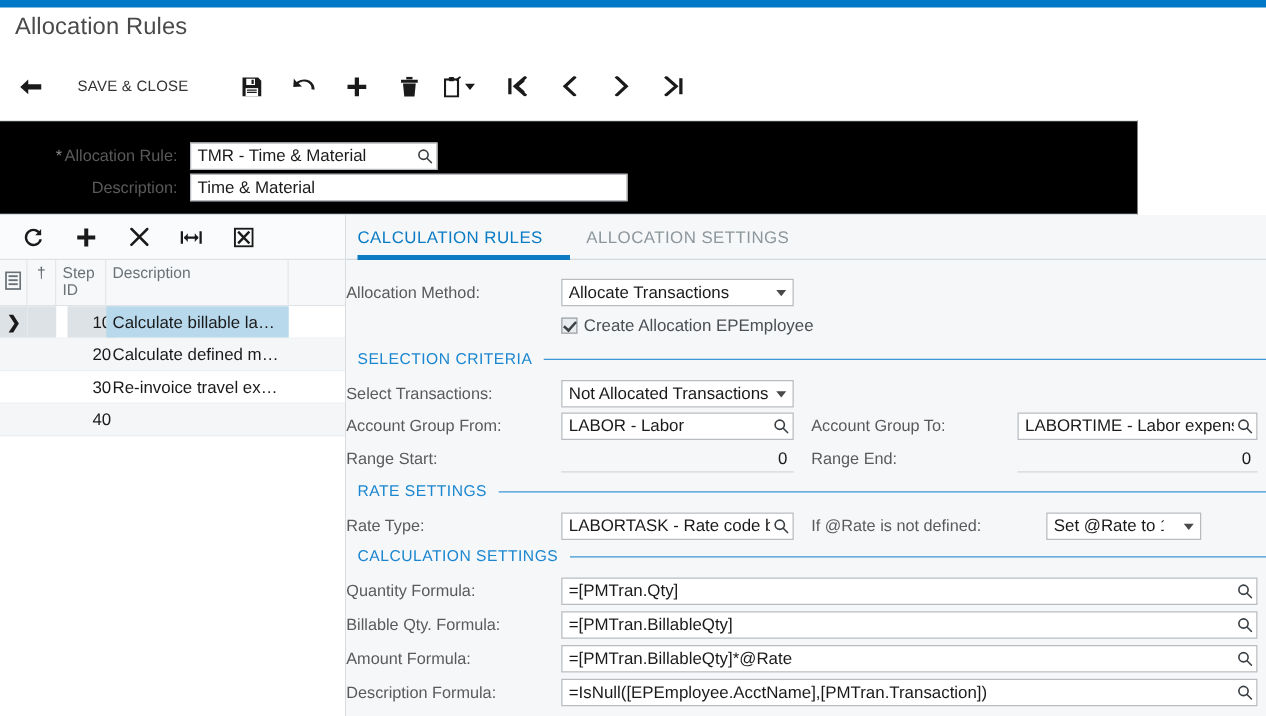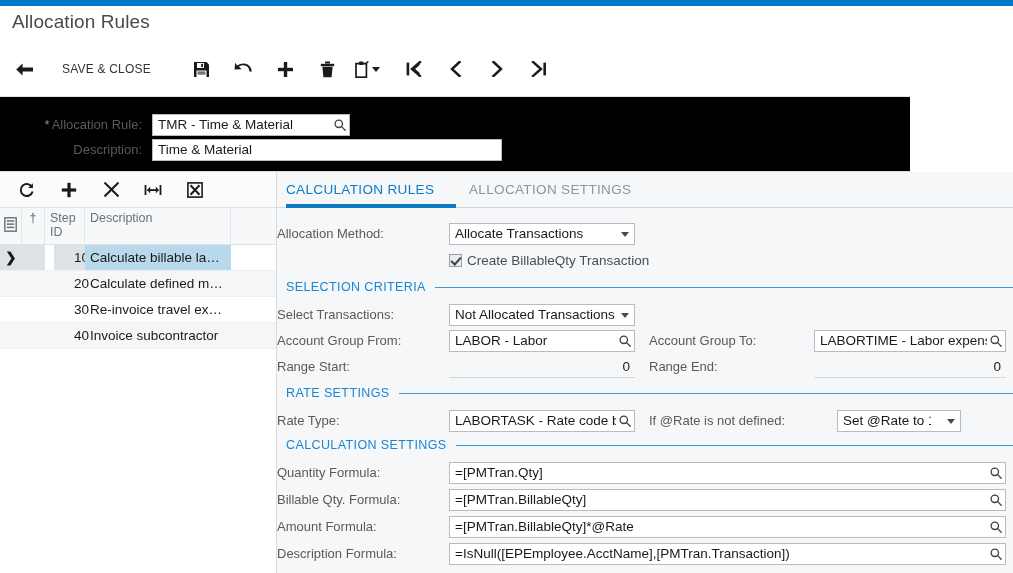--- a/index.html
+++ b/index.html
@@ -495,21 +495,20 @@
       <div class="cell c-flag"></div>
       <div class="cell c-step">30</div>
       <div class="cell c-desc">Re-invoice travel ex…</div>
       <div class="cell c-pad"></div>
     </div>
 
     <div class="grid-row row-even">
       <div class="cell c-sel"></div>
       <div class="cell c-flag"></div>
       <div class="cell c-step">40</div>
-      <div class="cell c-desc">Invoice subcontractor</div>
       <div class="cell c-pad"></div>
     </div>
 
   </div>
 
 </div>
 
 <div id="right-panel">
 
   <div id="tabs">
@@ -521,21 +520,21 @@
   <div class="f-label" style="left:0; width:164px; top:51px;">Allocation Method:</div>
   <div class="f-box" style="left:172px; top:51px; width:186px;">
     <span class="val">Allocate Transactions</span>
     <span class="drop">
         <i></i>
       </span>
   </div>
 
   <div class="cb-wrap" style="left:172px; top:81px;">
     <span class="cb-box checked"></span>
-    <span class="cb-label">Create BillableQty Transaction</span>
+    <span class="cb-label">Create Allocation EPEmployee</span>
   </div>
 
   <div class="sec" style="top:106px;">
     <span class="sec-text">SELECTION CRITERIA</span>
     <span class="sec-line"></span>
   </div>
 
   <div class="f-label" style="left:0; width:164px; top:132px;">Select Transactions:</div>
   <div class="f-box" style="left:172px; top:132px; width:186px;">
     <span class="val">Not Allocated Transactions</span>

